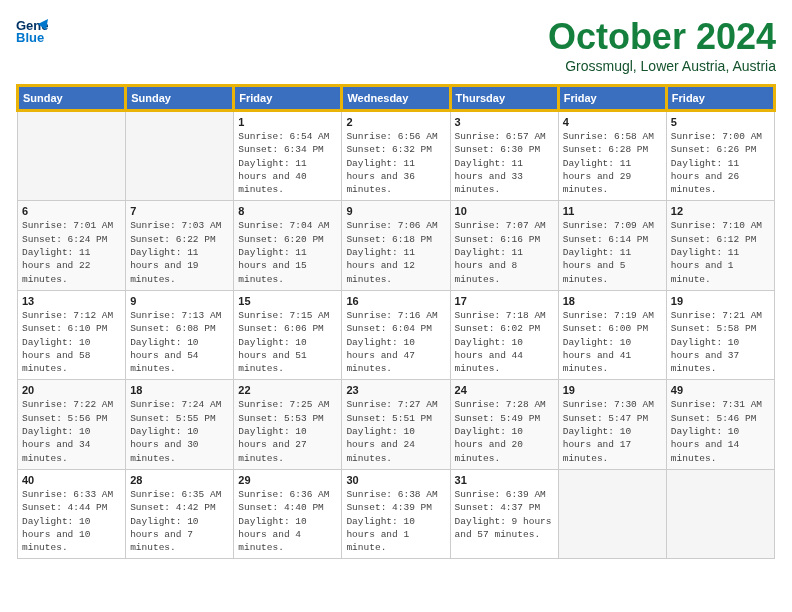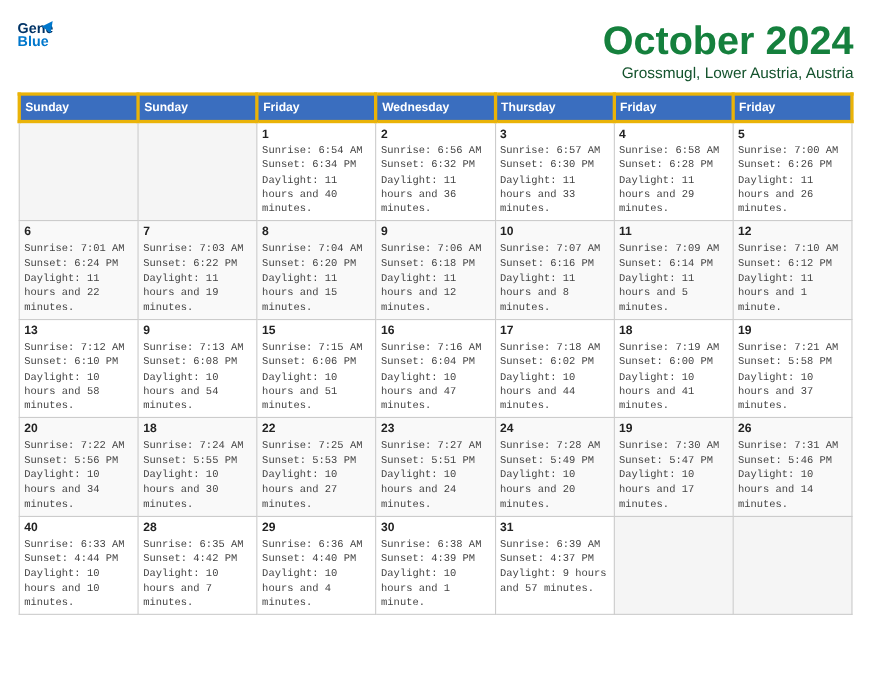--- a/index.html
+++ b/index.html
@@ -213,21 +213,21 @@
         </td>
         <td>
           <div class="day-num">24</div>
           <div class="day-info">Sunrise: 7:28 AM<br>Sunset: 5:49 PM<br>Daylight: 10 hours and 20 minutes.</div>
         </td>
         <td>
           <div class="day-num">19</div>
           <div class="day-info">Sunrise: 7:30 AM<br>Sunset: 5:47 PM<br>Daylight: 10 hours and 17 minutes.</div>
         </td>
         <td>
-          <div class="day-num">26</div>
+          <div class="day-num">49</div>
           <div class="day-info">Sunrise: 7:31 AM<br>Sunset: 5:46 PM<br>Daylight: 10 hours and 14 minutes.</div>
         </td>
       </tr>
       <tr>
         <td>
           <div class="day-num">40</div>
           <div class="day-info">Sunrise: 6:33 AM<br>Sunset: 4:44 PM<br>Daylight: 10 hours and 10 minutes.</div>
         </td>
         <td>
           <div class="day-num">28</div>

